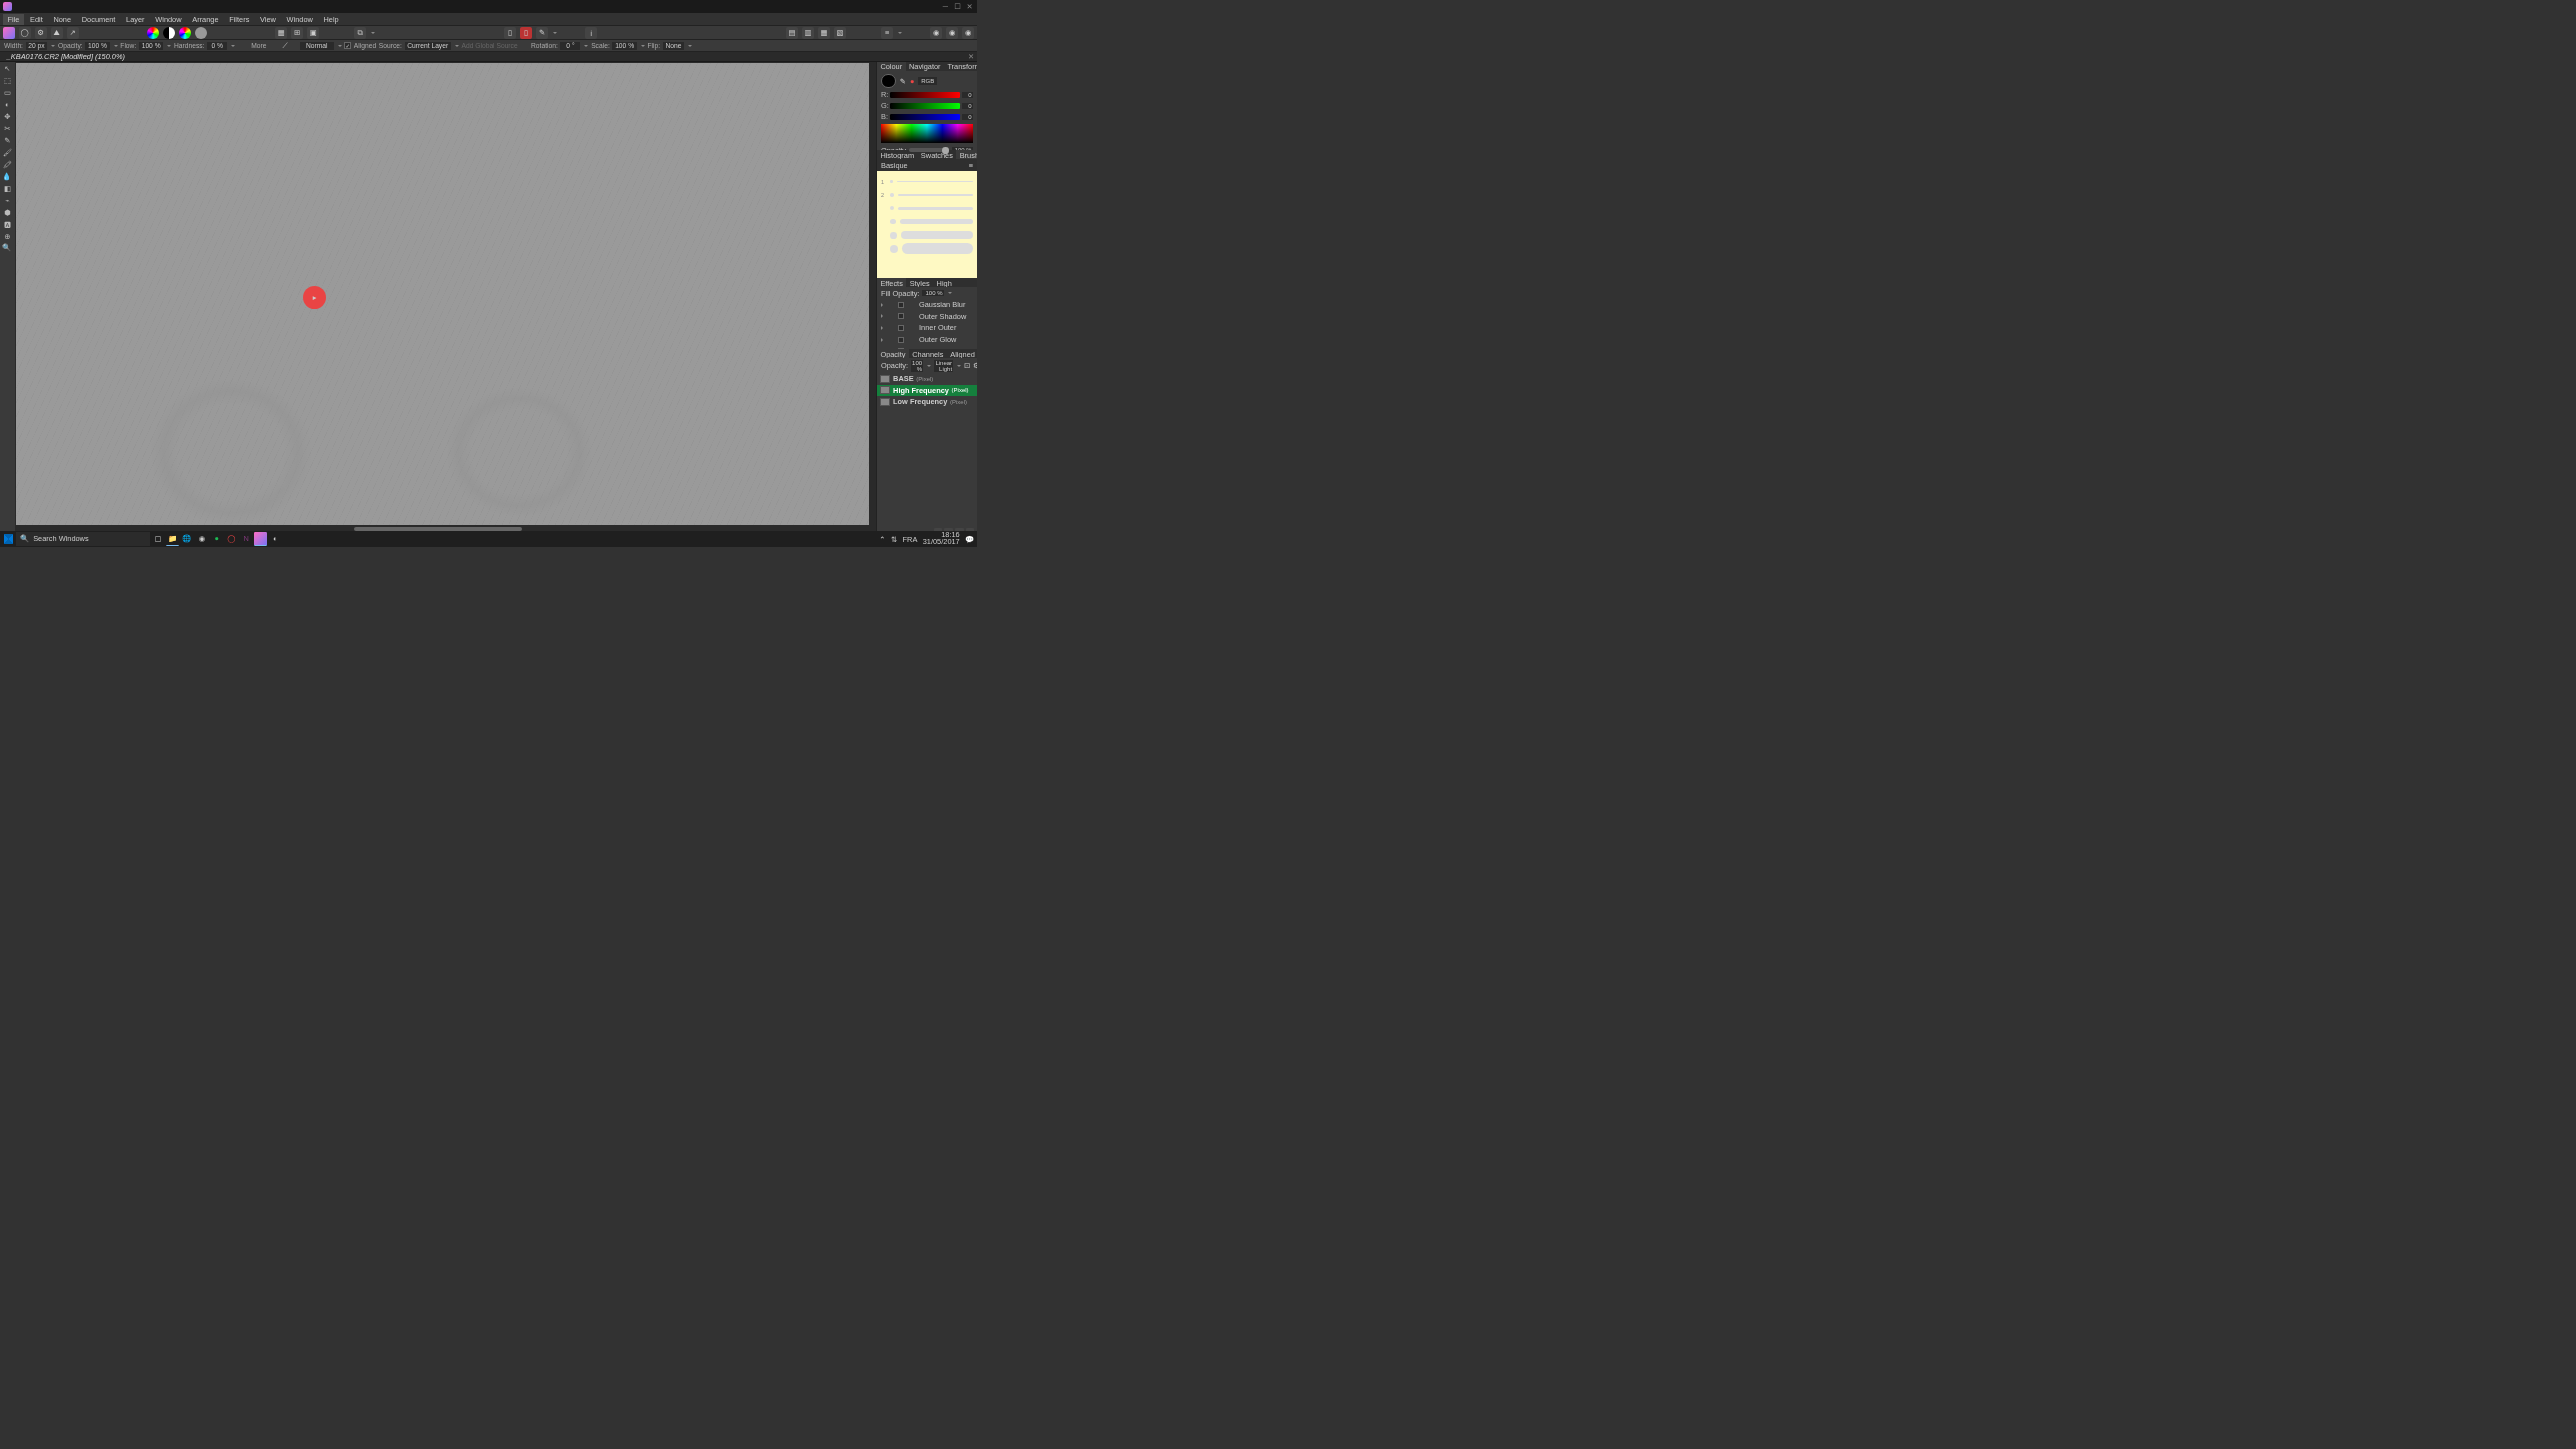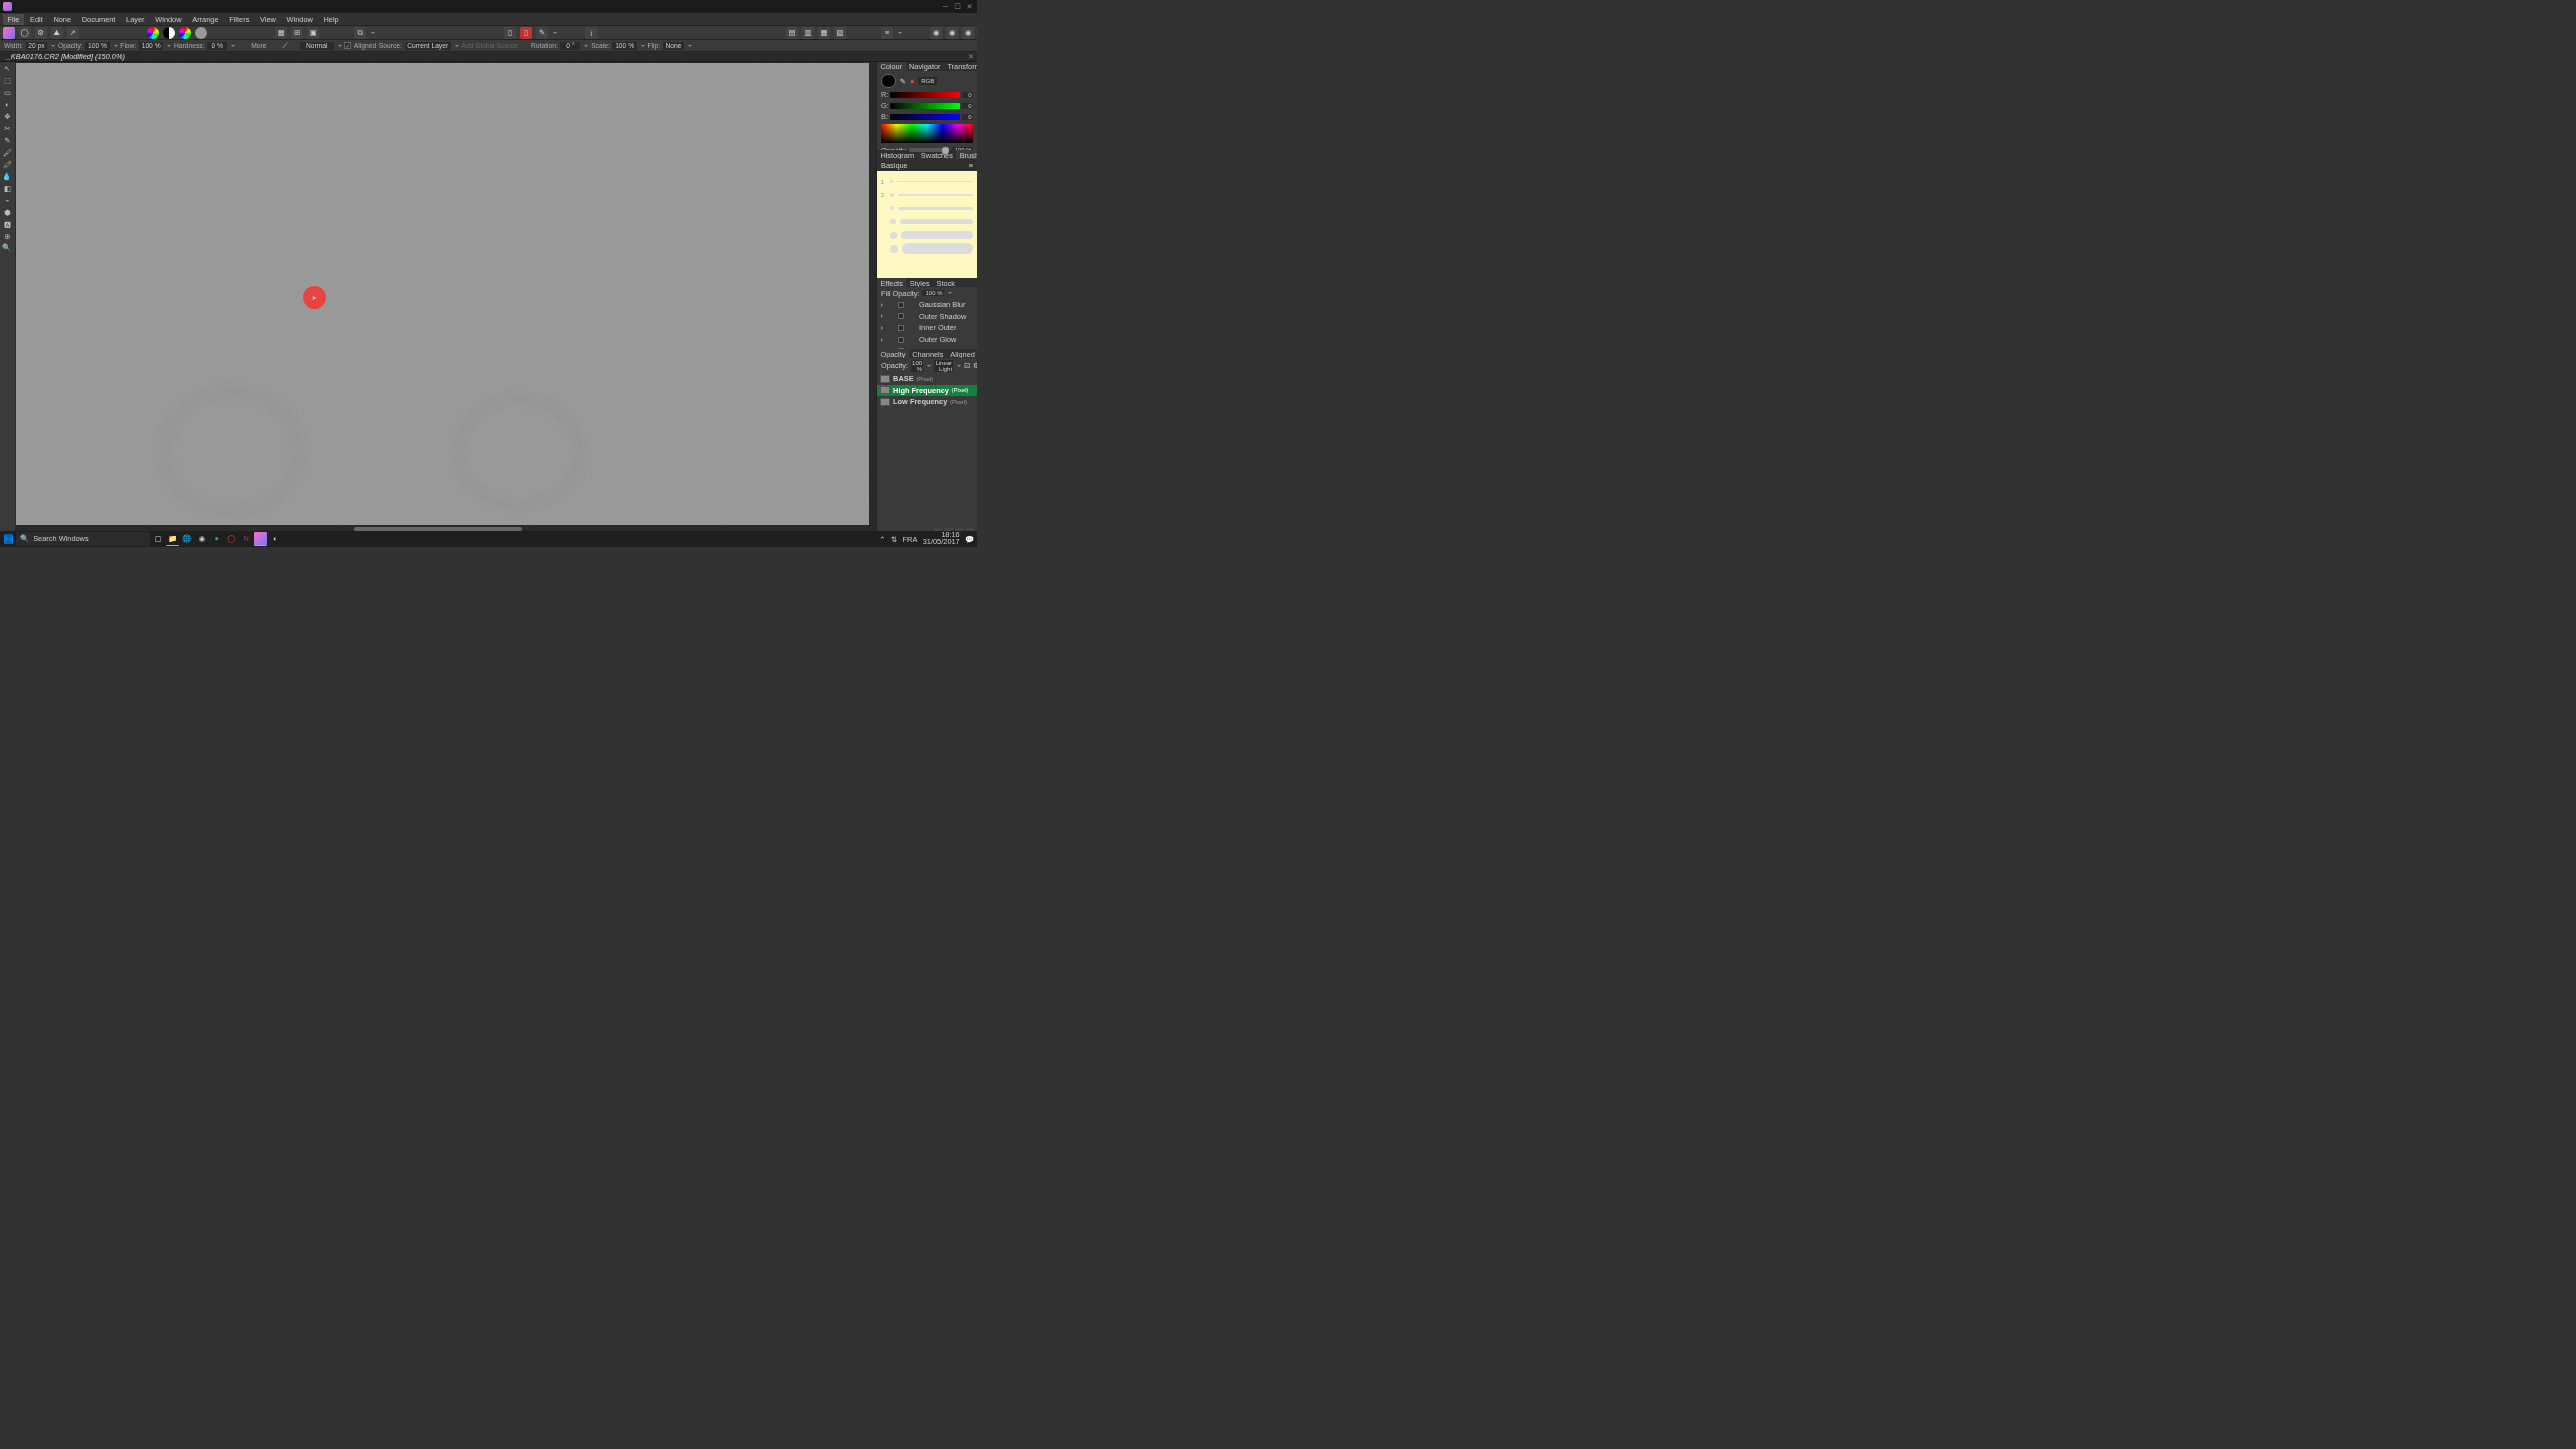--- a/index.html
+++ b/index.html
@@ -323,21 +323,21 @@
             <div class="brush-stroke">
               <div class="brush-line" style="height:10.7px"></div>
             </div>
           </div>
         </div>
     </div>
 
     <div class="panel-tabs" id="fx-tabs">
         <span class="ptab active">Effects</span>
         <span class="ptab">Styles</span>
-        <span class="ptab">Stock</span>
+        <span class="ptab">High</span>
       </div>
     <div class="effects-panel">
       <div class="fillop">
         <span>Fill Opacity:</span>
         <span class="slider-val" style="width:21.5px">100 %</span>
         <span class="tb2-drop"></span>
       </div>
       <div class="fx-list" id="fx-list">
           <div class="fx-item">
             <span class="fx-arrow"></span>

